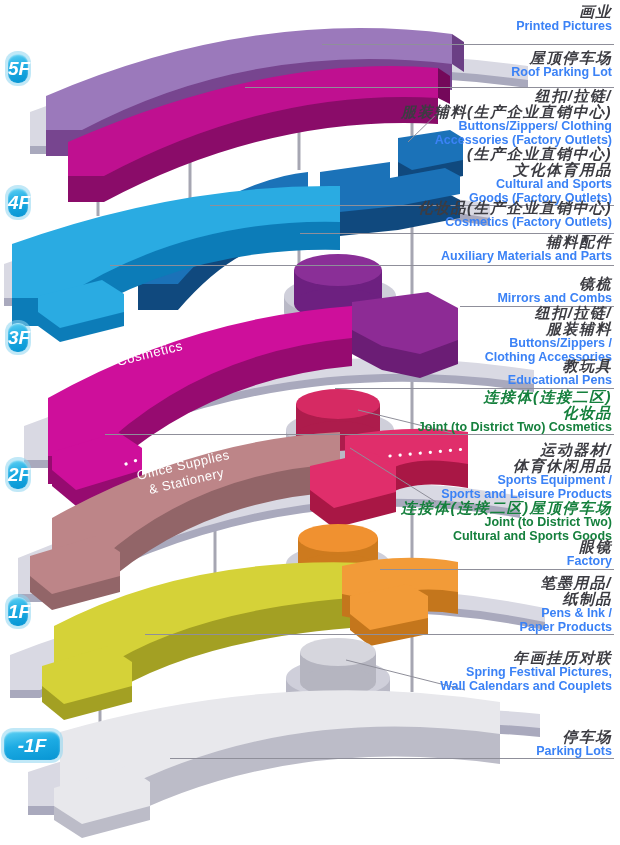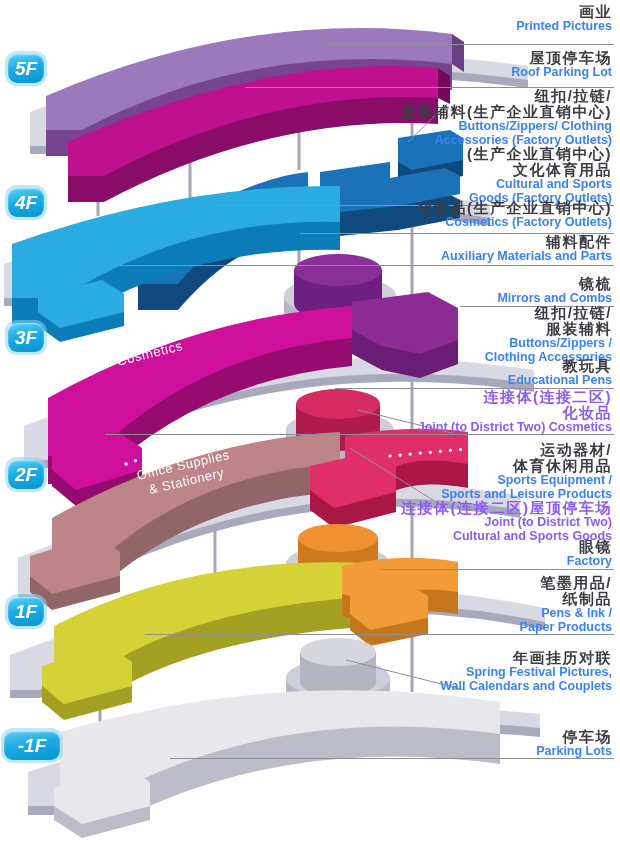--- a/index.html
+++ b/index.html
@@ -1,28 +1,28 @@
 <!DOCTYPE html>
 <html><head>
 <meta charset="utf-8">
 <style>
   html,body{margin:0;padding:0;background:#fff;}
   #stage{position:relative;width:620px;height:845px;background:#fff;overflow:hidden;
          font-family:"Liberation Sans",sans-serif;}
   #diagram{position:absolute;left:0;top:0;}
-  .badge{position:absolute;width:36px;height:29px;border-radius:9px;
+  .badge{position:absolute;width:20px;height:29px;border-radius:9px;
          background:linear-gradient(170deg,#5fd1f4 0%,#1cabe3 45%,#0795d3 100%);
          color:#fff;font-style:italic;font-weight:bold;font-size:19px;line-height:29px;
          text-align:center;letter-spacing:0;
          box-shadow:0 0 0 3px rgba(142,214,241,.55), inset 0 1px 2px rgba(255,255,255,.6);}
   .badge.wide{width:56px;}
   .lg{position:absolute;right:8px;text-align:right;white-space:nowrap;}
-  .lg .zh{font-size:15px;line-height:16px;letter-spacing:1.5px;color:#3c3c42;font-weight:bold;}
+  .lg .zh{font-size:15px;line-height:16px;letter-spacing:1.5px;color:#3c3c42;font-weight:bold;font-style:italic;}
   .lg .en{font-size:12.5px;line-height:13.5px;font-weight:bold;color:#3b82f6;}
-  .lg.red .zh,.lg.red .en{color:#8b5cf6;}
+  .lg.red .zh,.lg.red .en{color:#15803d;}
   .zh:empty,.en:empty{display:none;}
 </style>
 </head>
 <body>
 
 <div id="stage">
 
 <svg id="diagram" width="620" height="845" viewBox="0 0 620 845">
 
   <g stroke="#a6a6b2" stroke-width="3">

